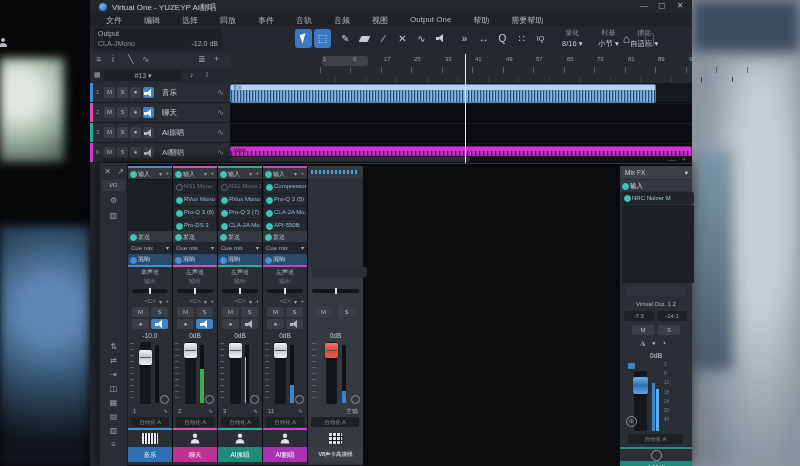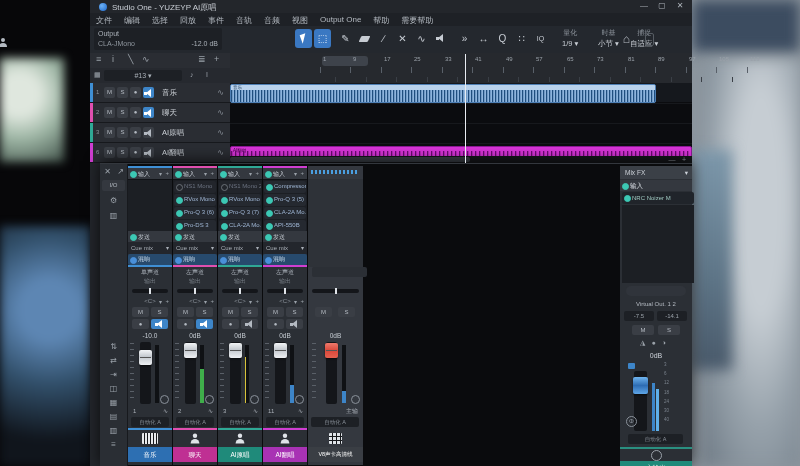--- a/index.html
+++ b/index.html
@@ -23,21 +23,21 @@
   .bgR .hair{position:absolute;left:0;top:150px;width:40px;height:220px;
     background:linear-gradient(180deg,#7d98ab,#5d7486 60%,#49596a);filter:blur(7px);}
   
   #win{left:90px;top:0;width:602px;height:466px;background:#23262b;}
   .titlebar{left:0;top:0;width:602px;height:13px;background:#23262b;font-size:8px;color:#c9ced5;}
   .logo{position:absolute;left:9px;top:3px;width:8px;height:8px;border-radius:50%;
     background:radial-gradient(circle at 35% 35%,#6db2f5,#1d66c9);}
   .title-text{position:absolute;left:22px;top:2px;white-space:nowrap;}
   .winctl{position:absolute;top:1px;font-size:8px;color:#aeb4bb;width:16px;text-align:center;}
   .menubar{left:0;top:13px;width:602px;height:13px;background:#1e2126;border-bottom:1px solid #121417;}
-  .menu-item{float:left;padding:2px 6px 0 6px;font-size:8px;color:#b4bac1;white-space:nowrap;}
+  .menu-item{float:left;padding:2px 6px 0 16px;font-size:8px;color:#b4bac1;white-space:nowrap;}
   
   .toolbar{left:0;top:26px;width:602px;height:27px;background:#24282e;border-bottom:1px solid #121417;}
   .outpanel{position:absolute;left:4px;top:2px;width:128px;height:22px;background:#1d2025;border-radius:2px;font-size:7px;color:#aab0b8;}
   .outpanel .r1{position:absolute;left:4px;top:2px;}
   .outpanel .r2{position:absolute;left:4px;top:12px;color:#8f969e;}
   .outpanel .lvl{position:absolute;right:4px;top:12px;color:#aab0b8;}
   .tool{position:absolute;top:3px;width:17px;height:19px;border-radius:3px;text-align:center;
     font-size:10px;line-height:19px;color:#c7ccd3;}
   .tool.sel{background:#3a78c2;color:#fff;}
   .cursor-tri{display:inline-block;width:0;height:0;border-top:9px solid #fff;border-right:6px solid transparent;transform:rotate(-20deg);margin-top:5px;}
@@ -192,21 +192,21 @@
   <div class="abs bgR">
     <div class="sky"></div>
     <div class="fig"></div>
     <div class="hair"></div>
   </div>
 
   <div class="abs" id="win">
 
     <div class="abs titlebar">
       <span class="logo"></span>
-      <span class="title-text">Studio One - YUZEYP AI原唱</span>
+      <span class="title-text">Virtual One - YUZEYP AI翻唱</span>
       <span class="winctl" style="right:40px">—</span>
       <span class="winctl" style="right:22px">▢</span>
       <span class="winctl" style="right:4px">✕</span>
     </div>
 
     <div class="abs menubar">
       <span class="menu-item">文件</span>
       <span class="menu-item">编辑</span>
       <span class="menu-item">选择</span>
       <span class="menu-item">回放</span>
@@ -234,21 +234,21 @@
       <div class="tool" style="left:323px"><span>∿</span></div>
       <div class="tool" style="left:342px"><span class="spk" style="color:#c7ccd3;margin-top:5px"></span></div>
       <div class="tool" style="left:366px"><span>»</span></div>
       <div class="tool" style="left:385px"><span>↔</span></div>
       <div class="tool" style="left:404px"><span>Q</span></div>
       <div class="tool" style="left:423px"><span>∷</span></div>
       <div class="tool" style="left:442px;font-size:7px"><span>IQ</span></div>
 
       <div class="dd2" style="left:472px">
         <span>量化</span>
-        <span class="v"><span>1/9</span> <span>▾</span></span>
+        <span class="v"><span>8/16</span> <span>▾</span></span>
       </div>
       <div class="dd2" style="left:508px">
         <span>时基</span>
         <span class="v"><span>小节</span> <span>▾</span></span>
       </div>
       <div class="dd2" style="left:540px">
         <span>捕捉</span>
         <span class="v"><span>自适应</span> <span>▾</span></span>
       </div>
       

